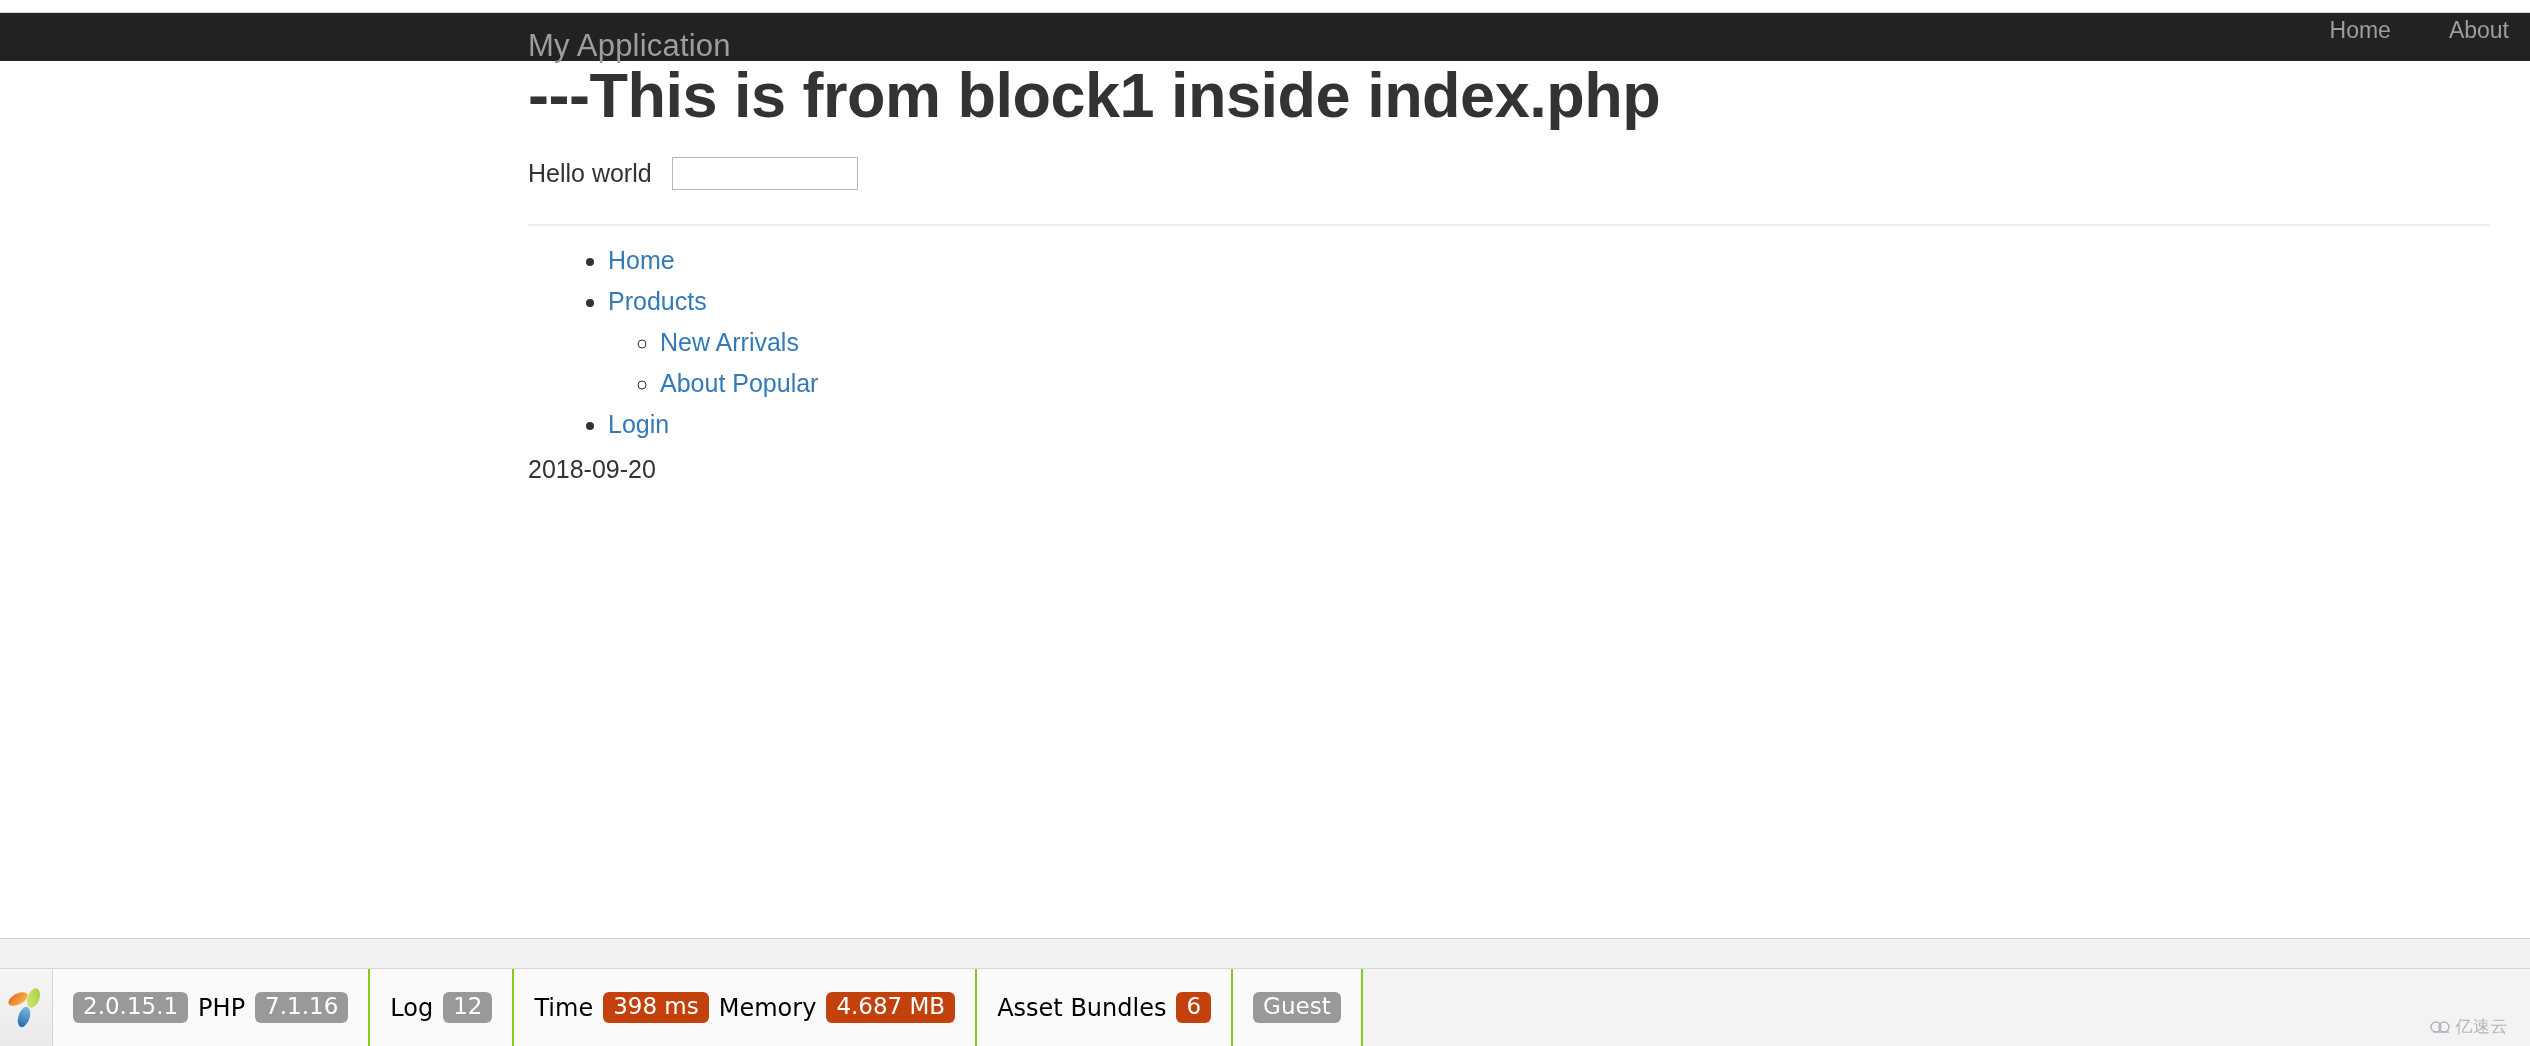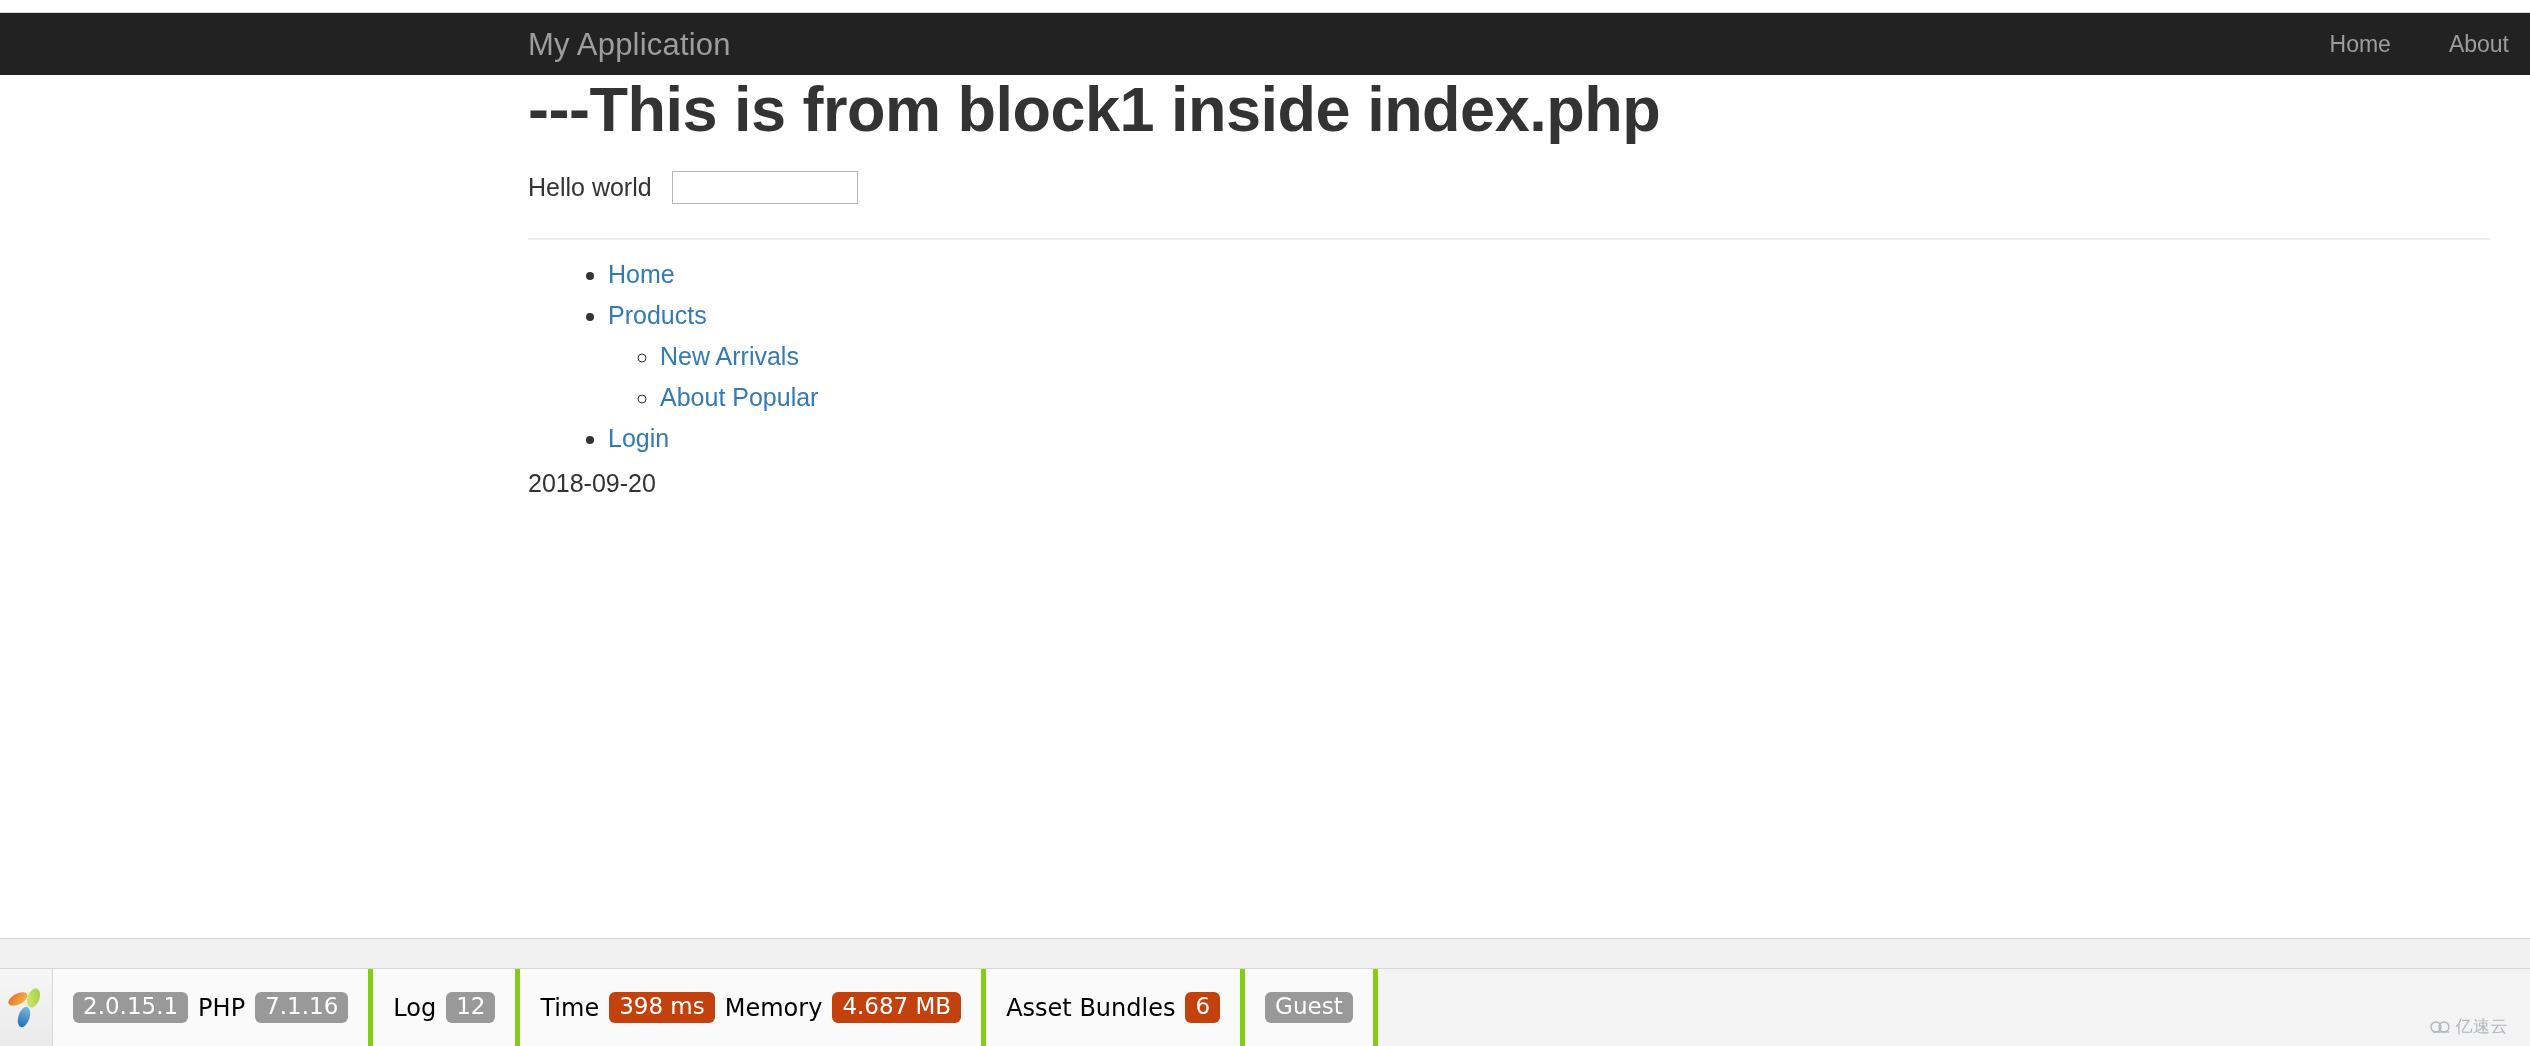--- a/index.html
+++ b/index.html
@@ -19,24 +19,24 @@
   
   .page-top-strip {
     height: 13px;
     background: #ffffff;
     border-bottom: 1px solid #d9d9d9;
     box-sizing: border-box;
   }
 
   
   .navbar {
-    height: 62px;
+    height: 48px;
     background: #222222;
     display: flex;
-    align-items: center;
+    align-items: flex-end;
     justify-content: space-between;
     padding: 0 0 0 0;
     box-sizing: border-box;
   }
   .navbar-brand {
     color: #9d9d9d;
     font-size: 31px;
     line-height: 1;
     padding-left: 528px;
     text-decoration: none;
@@ -174,21 +174,21 @@
   .yii-logo {
     width: 40px;
     height: 44px;
     display: block;
   }
   .dbg-block {
     display: flex;
     align-items: center;
     gap: 10px;
     padding: 0 20px;
-    border-right: 5px solid #84cc16;
+    border-right: 2px solid #84cc16;
     background: #fafafa;
     white-space: nowrap;
     box-sizing: border-box;
   }
   .dbg-block.tail {
     flex: 1 1 auto;
     border-right: none;
     background: #f3f3f3;
     position: relative;
     text-align: right;

